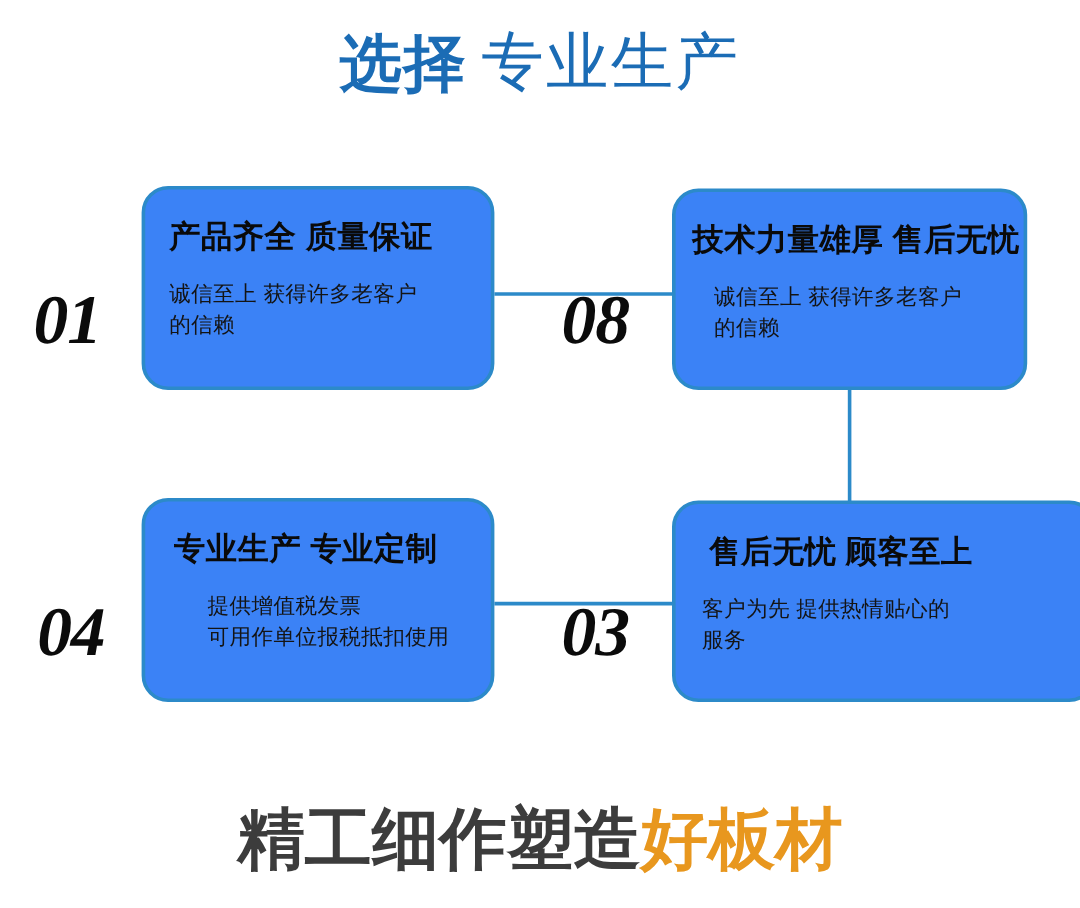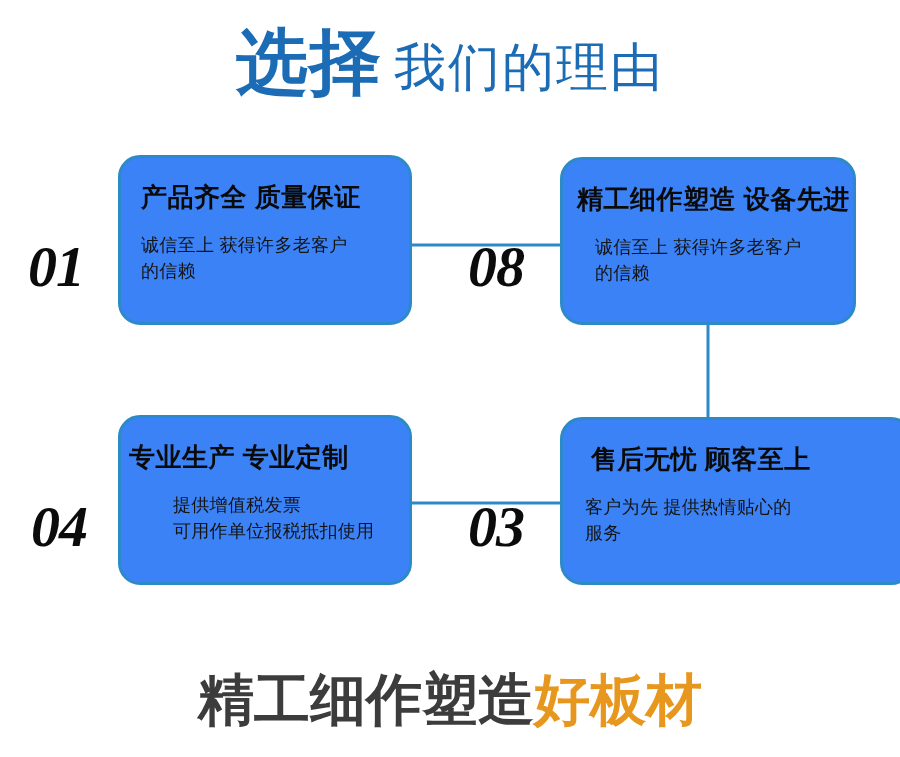--- a/index.html
+++ b/index.html
@@ -20,21 +20,21 @@
   .header {
     position: absolute;
     left: 0;
     top: 26px;
     width: 900px;
     text-align: center;
     white-space: nowrap;
   }
   .header-strong {
     font-family: "DejaVu Sans", "Liberation Sans", sans-serif;
-    font-size: 72px;
+    font-size: 52px;
     font-weight: 700;
     color: #1b6cb5;
     letter-spacing: 1px;
     line-height: 1;
     vertical-align: -2px;
   }
   .header-light {
     font-family: "Liberation Sans", "DejaVu Sans", sans-serif;
     font-size: 52px;
     font-weight: 400;
@@ -87,21 +87,21 @@
   }
   .card-01 { left: 118px; top: 155px; width: 294px; height: 170px; }
   .card-02 { left: 560px; top: 157px; width: 296px; height: 168px; }
   .card-03 { left: 560px; top: 417px; width: 353px; height: 168px; }
   .card-04 { left: 118px; top: 415px; width: 294px; height: 170px; }
 
   .card-02 .card-title { left: 14px; }
   .card-02 .card-body  { left: 32px; }
   .card-03 .card-title { left: 28px; }
   .card-03 .card-body  { left: 22px; }
-  .card-04 .card-title { left: 8px; }
+  .card-04 .card-title { left: 24px; }
   .card-04 .card-body  { left: 16px; margin-left: 36px; }
 
   
   .index-num {
     position: absolute;
     font-family: "Liberation Serif", "DejaVu Serif", serif;
     font-style: italic;
     font-weight: 700;
     font-size: 58px;
     color: #0b0b0b;
@@ -137,41 +137,41 @@
     font-weight: 700;
     color: #e8971e;
     letter-spacing: 0px;
     line-height: 1;
   }
 </style>
 </head>
 <body>
 
 <div class="header">
-  <span class="header-strong">选择</span><span class="header-light">我们的理由</span>
+  <span class="header-strong">选择</span><span class="header-light">专业生产</span>
 </div>
 
 <svg class="connectors" width="900" height="757" viewBox="0 0 900 757">
 
   <line x1="412" y1="245" x2="561" y2="245" stroke="#2c8ac9" stroke-width="3"></line>
 
   <line x1="708" y1="325" x2="708" y2="418" stroke="#2c8ac9" stroke-width="3"></line>
 
   <line x1="412" y1="503" x2="561" y2="503" stroke="#2c8ac9" stroke-width="3"></line>
 </svg>
 
 <div class="card card-01">
   <div class="card-title">产品齐全 质量保证</div>
   <div class="card-body">诚信至上 获得许多老客户
 的信赖</div>
 </div>
 <div class="index-num index-01">01</div>
 
 <div class="card card-02">
-  <div class="card-title">精工细作塑造 设备先进</div>
+  <div class="card-title">技术力量雄厚 售后无忧</div>
   <div class="card-body">诚信至上 获得许多老客户
 的信赖</div>
 </div>
 <div class="index-num index-02">08</div>
 
 <div class="card card-03">
   <div class="card-title">售后无忧 顾客至上</div>
   <div class="card-body">客户为先 提供热情贴心的
 服务</div>
 </div>

